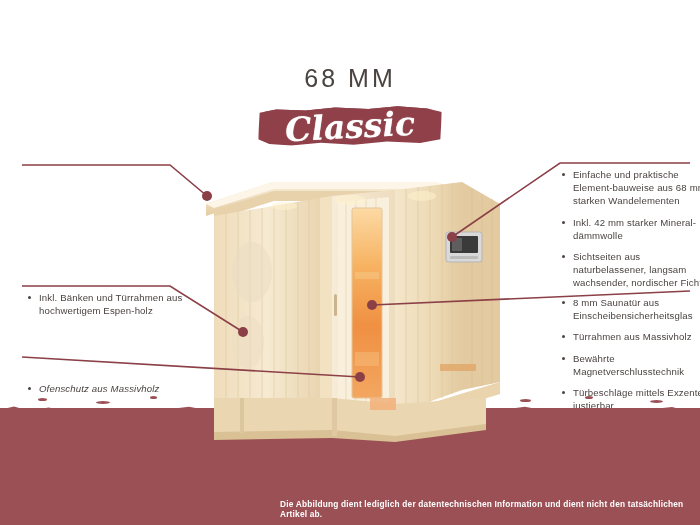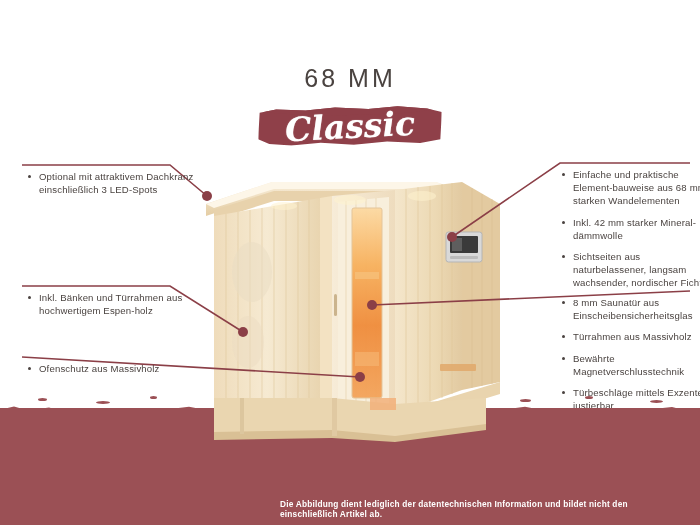--- a/index.html
+++ b/index.html
@@ -219,31 +219,26 @@
     <polyline points="22,357 360,377"></polyline>
     <circle cx="360" cy="377" r="5"></circle>
 
     <polyline points="690,163 560,163 452,237"></polyline>
     <circle cx="452" cy="237" r="5"></circle>
 
     <polyline points="690,291 372,305"></polyline>
     <circle cx="372" cy="305" r="5"></circle>
   </svg>
 
-  <div class="callout cL" style="top:170px;">
-    <ul>
-        <li>Optional mit attraktivem Dachkranz einschließlich 3 LED-Spots</li>
-      </ul>
-  </div>
   <div class="callout cL" style="top:291px;">
     <ul>
         <li>Inkl. Bänken und Türrahmen aus hochwertigem Espen-holz</li>
       </ul>
   </div>
-  <div class="callout cL" style="top:362px;">
+  <div class="callout cL" style="top:382px;font-style:italic;">
     <ul>
         <li>Ofenschutz aus Massivholz</li>
       </ul>
   </div>
 
   <div class="callout cR" style="top:168px;">
     <ul>
       <li>Einfache und praktische Element-bauweise aus 68 mm starken Wandelementen</li>
       <li>Inkl. 42 mm starker Mineral-dämmwolle</li>
       <li>Sichtseiten aus naturbelassener, langsam wachsender, nordischer Fichte</li>
@@ -272,15 +267,15 @@
     <svg width="272" height="44" viewBox="0 0 272 44" xmlns="http://www.w3.org/2000/svg">
       <polygon points="0,0 118,0 181,6 272,0 272,30 181,42 118,38 0,40" fill="#ead6b0"></polygon>
       <polygon points="0,34 118,32 181,38 272,26 272,32 181,44 118,40 0,42" fill="#d9c095"></polygon>
       <rect x="26" y="0" width="4" height="36" fill="#dcc69e"></rect>
       <rect x="118" y="0" width="5" height="38" fill="#e0c9a2"></rect>
       <rect x="156" y="0" width="26" height="12" fill="#f2b07a" opacity="0.85"></rect>
     </svg>
   </div>
 
 
-  <div class="disclaimer">Die Abbildung dient lediglich der datentechnischen Information und bildet nicht den einschließlich Artikel ab.</div>
+  <div class="disclaimer">Die Abbildung dient lediglich der datentechnischen Information und dient nicht den tatsächlichen Artikel ab.</div>
 
 </div>
 
 </body></html>

